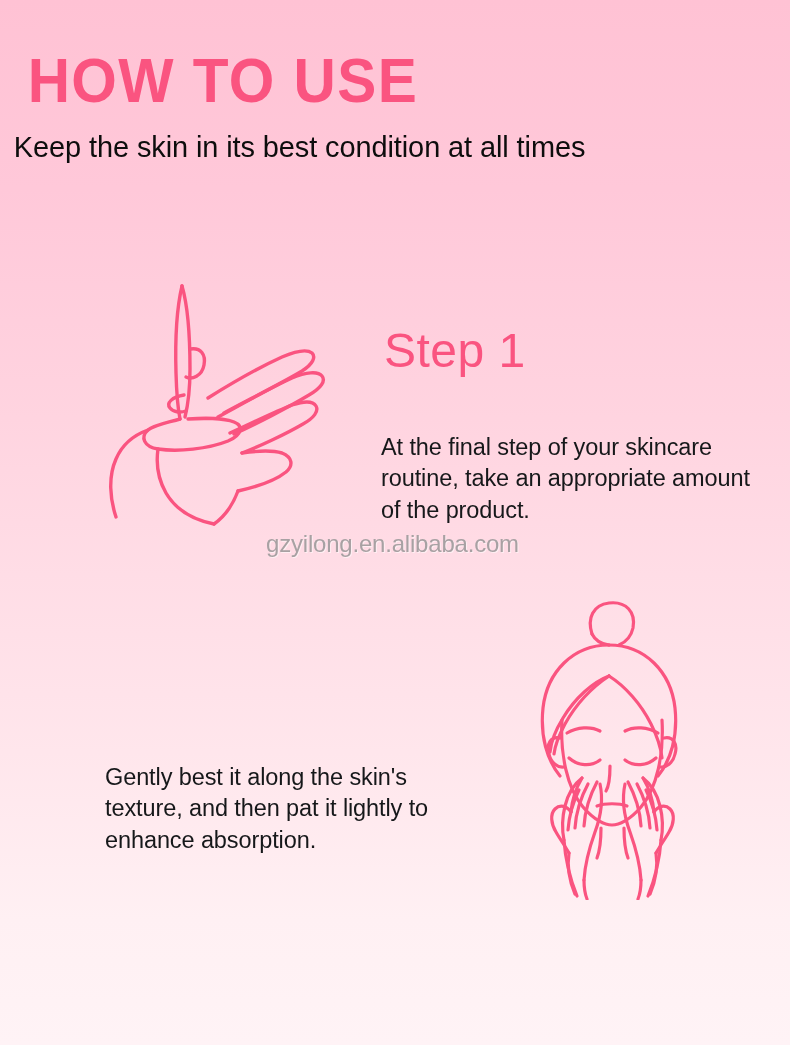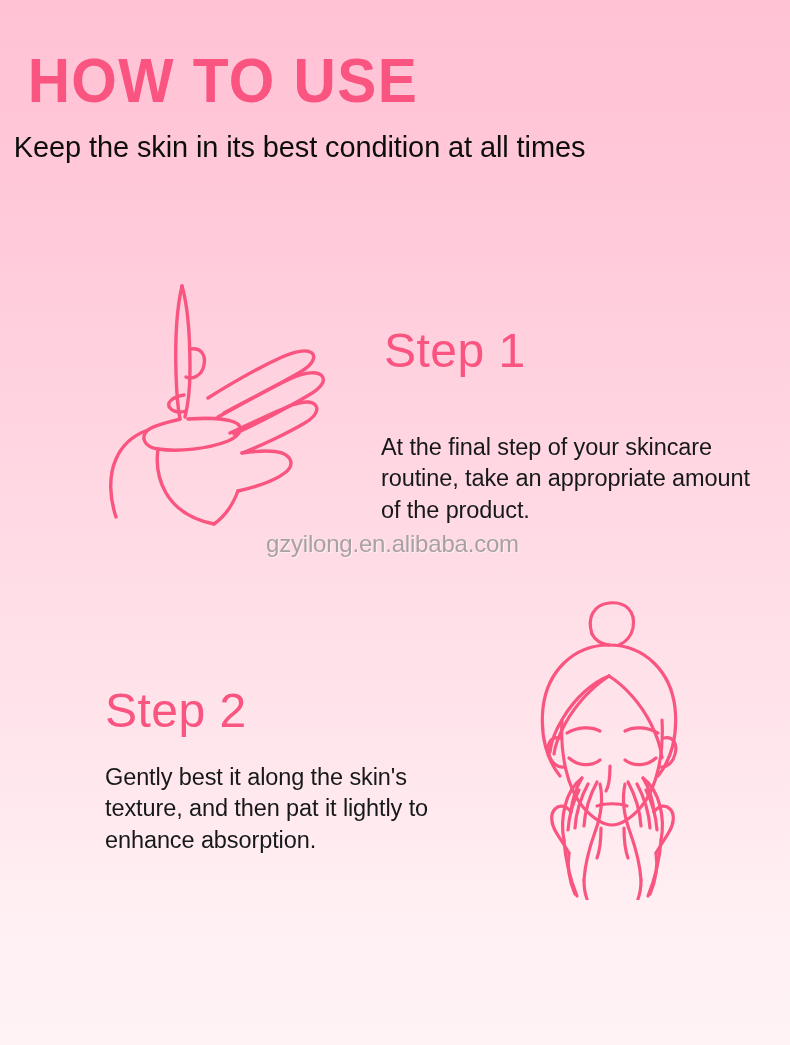--- a/index.html
+++ b/index.html
@@ -228,16 +228,15 @@
 
         <path d="M120 196 C117 210 119 228 125 244 C130 258 135 275 136 292"></path>
         <path d="M136 292 C136 300 135 306 133 311"></path>
 
         <path d="M96 240 C96 252 95 262 92 270"></path>
         <path d="M119 240 C119 252 120 262 123 270"></path>
       </g>
     </svg>
   </div>
 
-  <h2 class="step-heading" id="step2-heading">Step 2</h2>
   <p class="step-body" id="step2-body">Gently best it along the skin's texture, and then pat it lightly to enhance absorption.</p>
 
 </div>
 
 </body></html>

